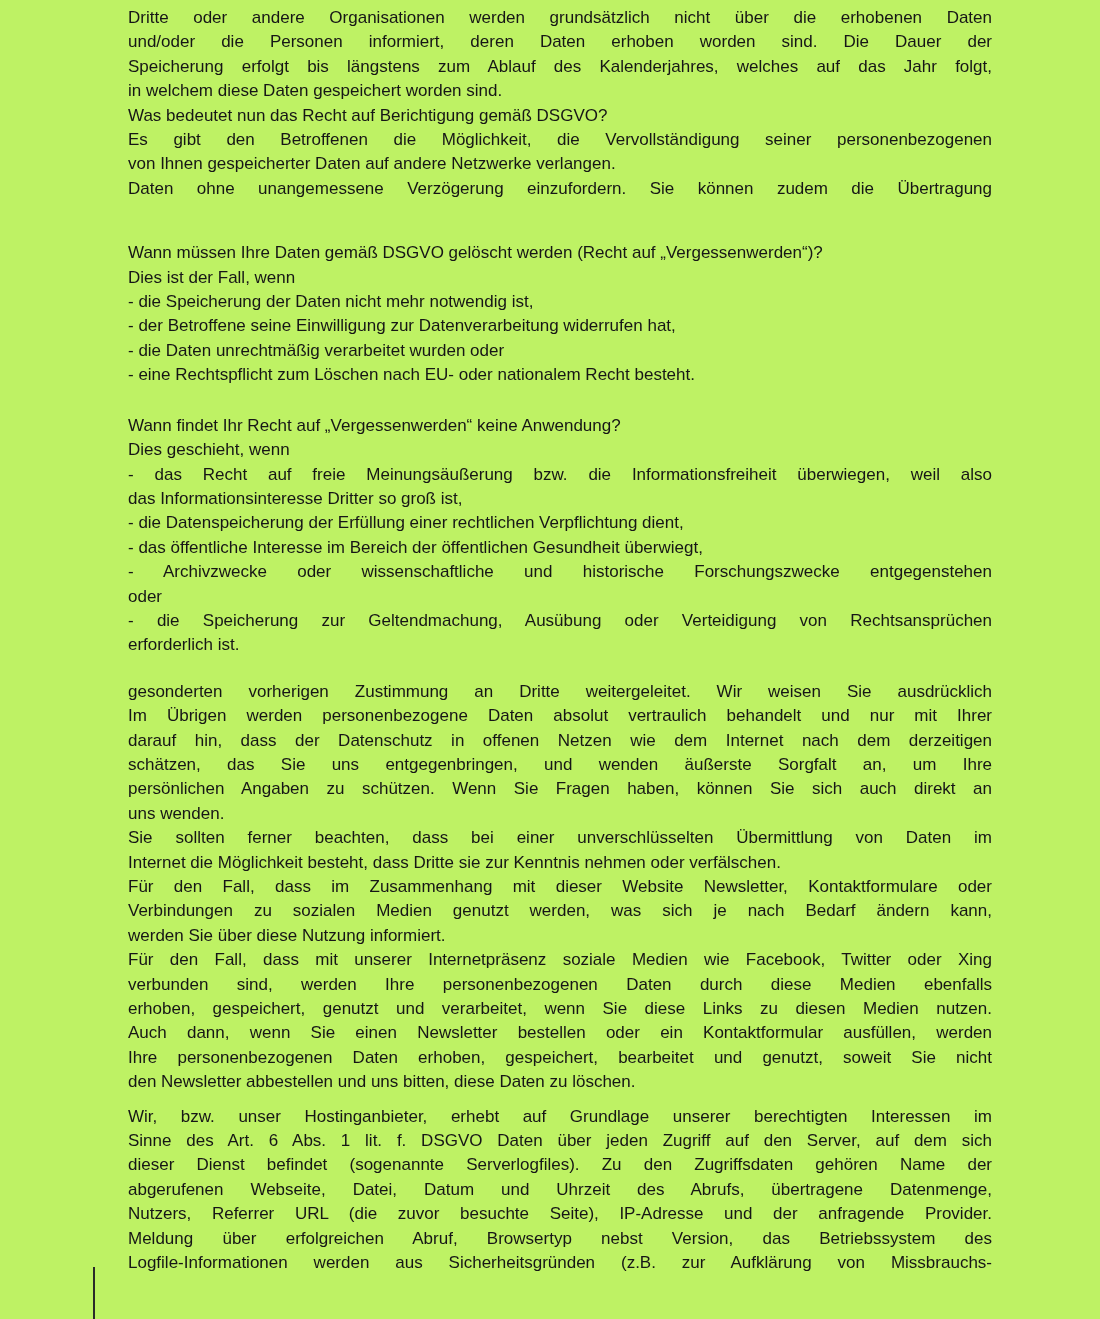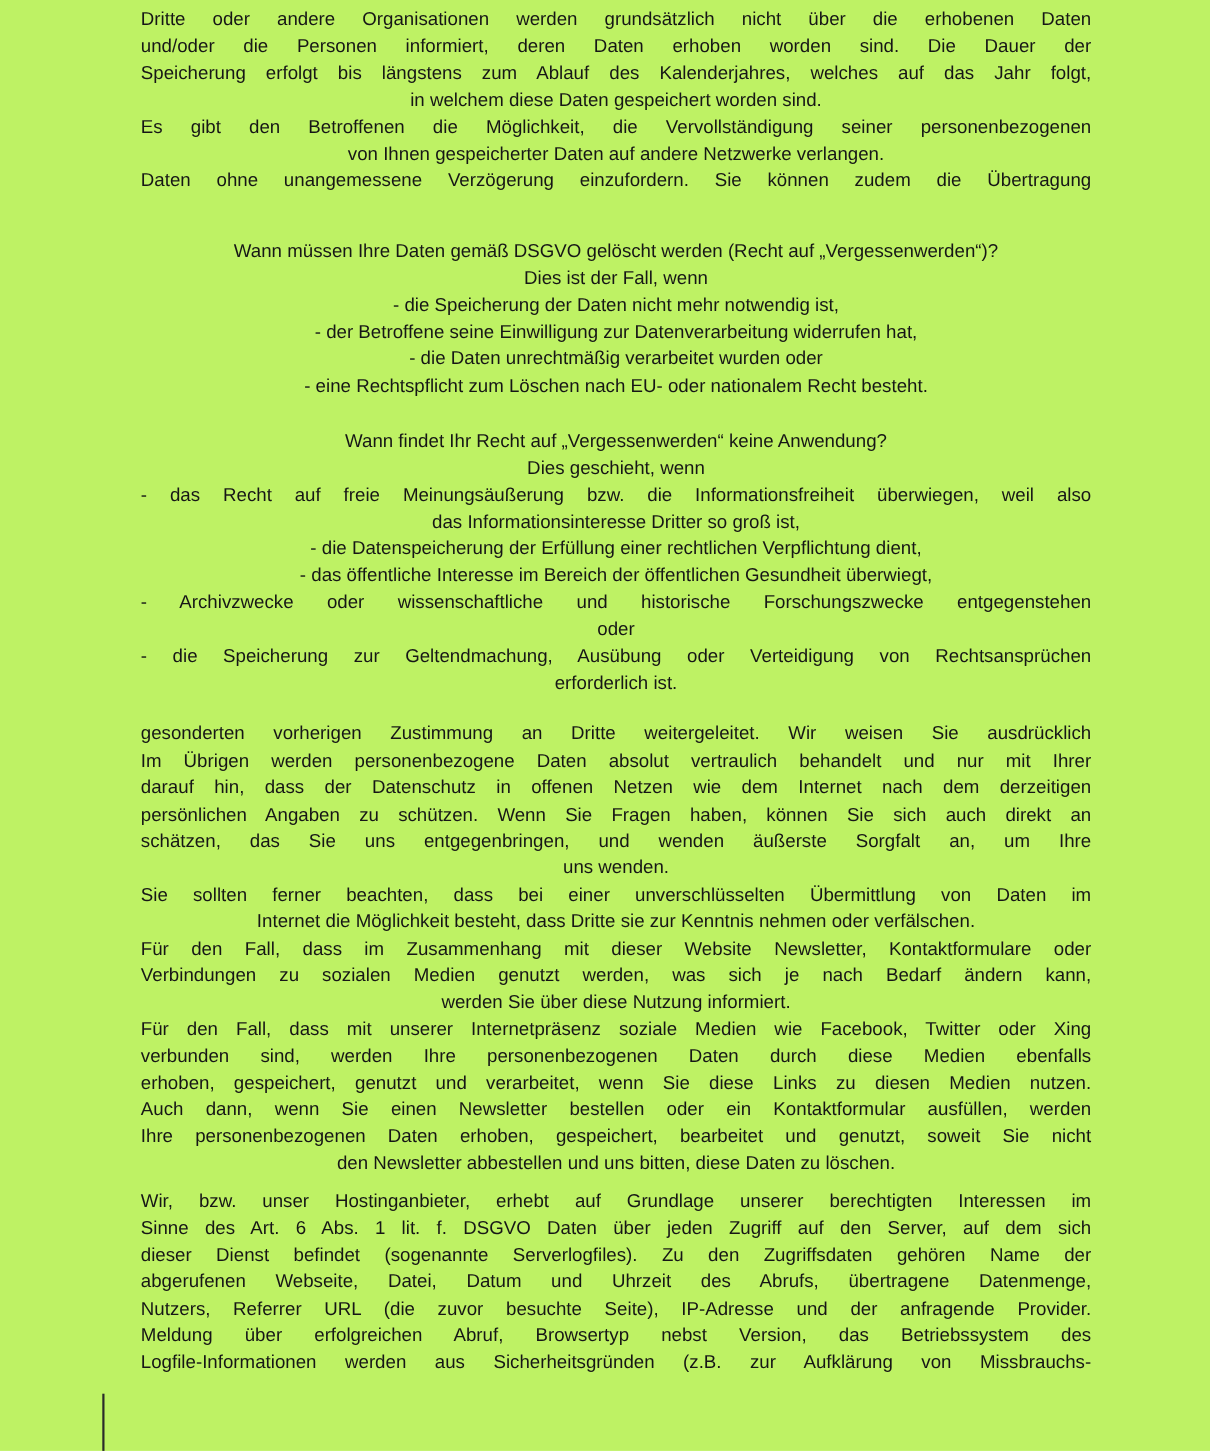--- a/index.html
+++ b/index.html
@@ -12,21 +12,21 @@
   }
   .textcol {
     position:absolute;
     left:128px; top:6px; width:864px;
     font-size:17px;
     line-height:24.4px;
     color:#161616;
     font-weight:400;
   }
   .para { margin:0; padding:0; }
-  .line { text-align:center; white-space:nowrap; }
+  .line { text-align:left; white-space:nowrap; }
   .line.j { text-align:justify; text-align-last:justify; white-space:normal; }
   .spacer { width:100%; }
   .sp-xl { height:40px; }
   .sp-lg { height:26px; }
   .sp-md { height:22px; }
   .sp-sm { height:10px; }
   .vline {
     position:absolute;
     left:93px; top:1267px;
     width:2px; height:52px;
@@ -36,20 +36,23 @@
 </head>
 <body>
 
 <div class="page">
   <div class="textcol" id="textcol" style="color: rgb(22, 22, 22);">
       <div class="para">
         <div class="line j">Dritte oder andere Organisationen werden grundsätzlich nicht über die erhobenen Daten</div>
         <div class="line j">und/oder die Personen informiert, deren Daten erhoben worden sind. Die Dauer der</div>
         <div class="line j">Speicherung erfolgt bis längstens zum Ablauf des Kalenderjahres, welches auf das Jahr folgt,</div>
         <div class="line">in welchem diese Daten gespeichert worden sind.</div>
+      </div>
+      <div class="para">
+        <div class="line">Was bedeutet nun das Recht auf Berichtigung gemäß DSGVO?</div>
       </div>
       <div class="para">
         <div class="line j">Es gibt den Betroffenen die Möglichkeit, die Vervollständigung seiner personenbezogenen</div>
         <div class="line">von Ihnen gespeicherter Daten auf andere Netzwerke verlangen.</div>
         <div class="line j">Daten ohne unangemessene Verzögerung einzufordern. Sie können zudem die Übertragung</div>
       </div>
       <div class="spacer sp-xl"></div>
       <div class="para">
         <div class="line">Wann müssen Ihre Daten gemäß DSGVO gelöscht werden (Recht auf „Vergessenwerden“)?</div>
         <div class="line">Dies ist der Fall, wenn</div>
@@ -69,22 +72,22 @@
         <div class="line j">- Archivzwecke oder wissenschaftliche und historische Forschungszwecke entgegenstehen</div>
         <div class="line">oder</div>
         <div class="line j">- die Speicherung zur Geltendmachung, Ausübung oder Verteidigung von Rechtsansprüchen</div>
         <div class="line">erforderlich ist.</div>
       </div>
       <div class="spacer sp-md"></div>
       <div class="para">
         <div class="line j">gesonderten vorherigen Zustimmung an Dritte weitergeleitet. Wir weisen Sie ausdrücklich</div>
         <div class="line j">Im Übrigen werden personenbezogene Daten absolut vertraulich behandelt und nur mit Ihrer</div>
         <div class="line j">darauf hin, dass der Datenschutz in offenen Netzen wie dem Internet nach dem derzeitigen</div>
+        <div class="line j">schätzen, das Sie uns entgegenbringen, und wenden äußerste Sorgfalt an, um Ihre</div>
         <div class="line j">persönlichen Angaben zu schützen. Wenn Sie Fragen haben, können Sie sich auch direkt an</div>
-        <div class="line j">schätzen, das Sie uns entgegenbringen, und wenden äußerste Sorgfalt an, um Ihre</div>
         <div class="line">uns wenden.</div>
       </div>
       <div class="para">
         <div class="line j">Sie sollten ferner beachten, dass bei einer unverschlüsselten Übermittlung von Daten im</div>
         <div class="line">Internet die Möglichkeit besteht, dass Dritte sie zur Kenntnis nehmen oder verfälschen.</div>
       </div>
       <div class="para">
         <div class="line j">Für den Fall, dass im Zusammenhang mit dieser Website Newsletter, Kontaktformulare oder</div>
         <div class="line j">Verbindungen zu sozialen Medien genutzt werden, was sich je nach Bedarf ändern kann,</div>
         <div class="line">werden Sie über diese Nutzung informiert.</div>

